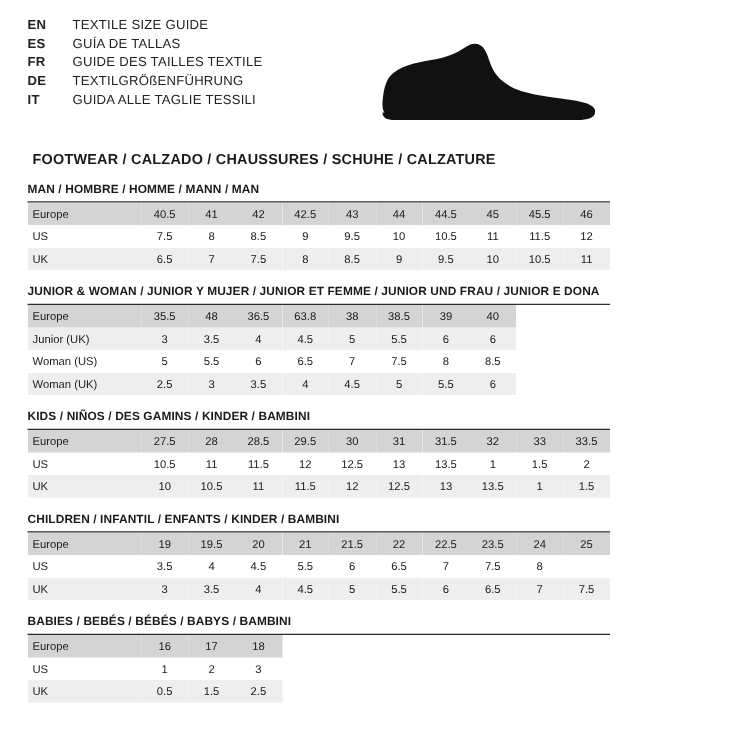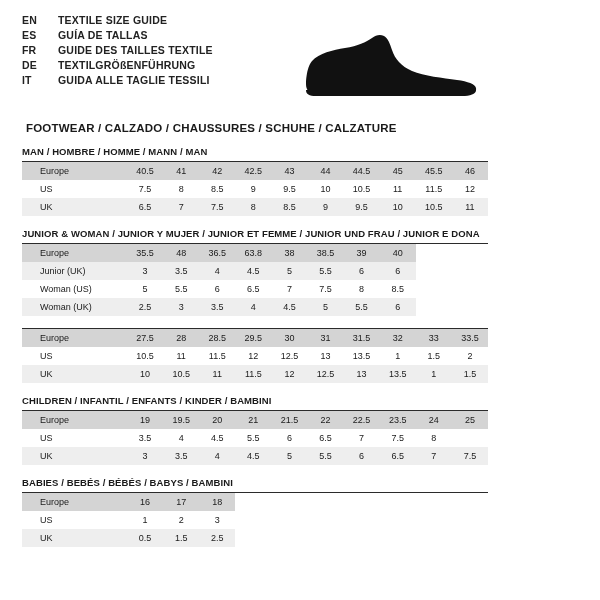--- a/index.html
+++ b/index.html
@@ -36,21 +36,21 @@
     padding: 0 0 3px 0;
     vertical-align: top;
     white-space: nowrap;
   }
   .lang-code {
     width: 36px;
     font-weight: bold;
     color: #222;
   }
   .lang-title {
-    font-weight: bold;
+    font-weight: normal;
     color: #222;
     margin-left: 43px;
   }
   .shoe {
     position: absolute;
     top: 14px;
     right: 8px;
     width: 180px;
     height: 76px;
   }
@@ -87,21 +87,21 @@
   table.size td {
     height: 16px;
     line-height: 16px;
     text-align: center;
     color: #1a1a1a;
     white-space: nowrap;
     overflow: hidden;
   }
   table.size td.lbl {
     text-align: left;
-    padding-left: 18px;
+    padding-left: 4px;
     width: 86px;
   }
   tr.shaded td {
     background: #d4d4d4;
   }
   tr.alt td {
     background: #eeeeee;
   }
   tr.plain td {
     background: #ffffff;
@@ -249,20 +249,21 @@
           <td>5.5</td>
           <td>6</td>
           <td style="background: rgb(255, 255, 255);"></td>
           <td style="background: rgb(255, 255, 255);"></td>
         </tr>
       </tbody>
     </table>
   </div>
 
   <div class="group">
+    <div class="group-title">KIDS / NIÑOS / DES GAMINS / KINDER / BAMBINI</div>
     <div class="rule"></div>
     <table class="size">
       <tbody>
         <tr class="shaded">
           <td class="lbl">Europe</td>
           <td>27.5</td>
           <td>28</td>
           <td>28.5</td>
           <td>29.5</td>
           <td>30</td>

